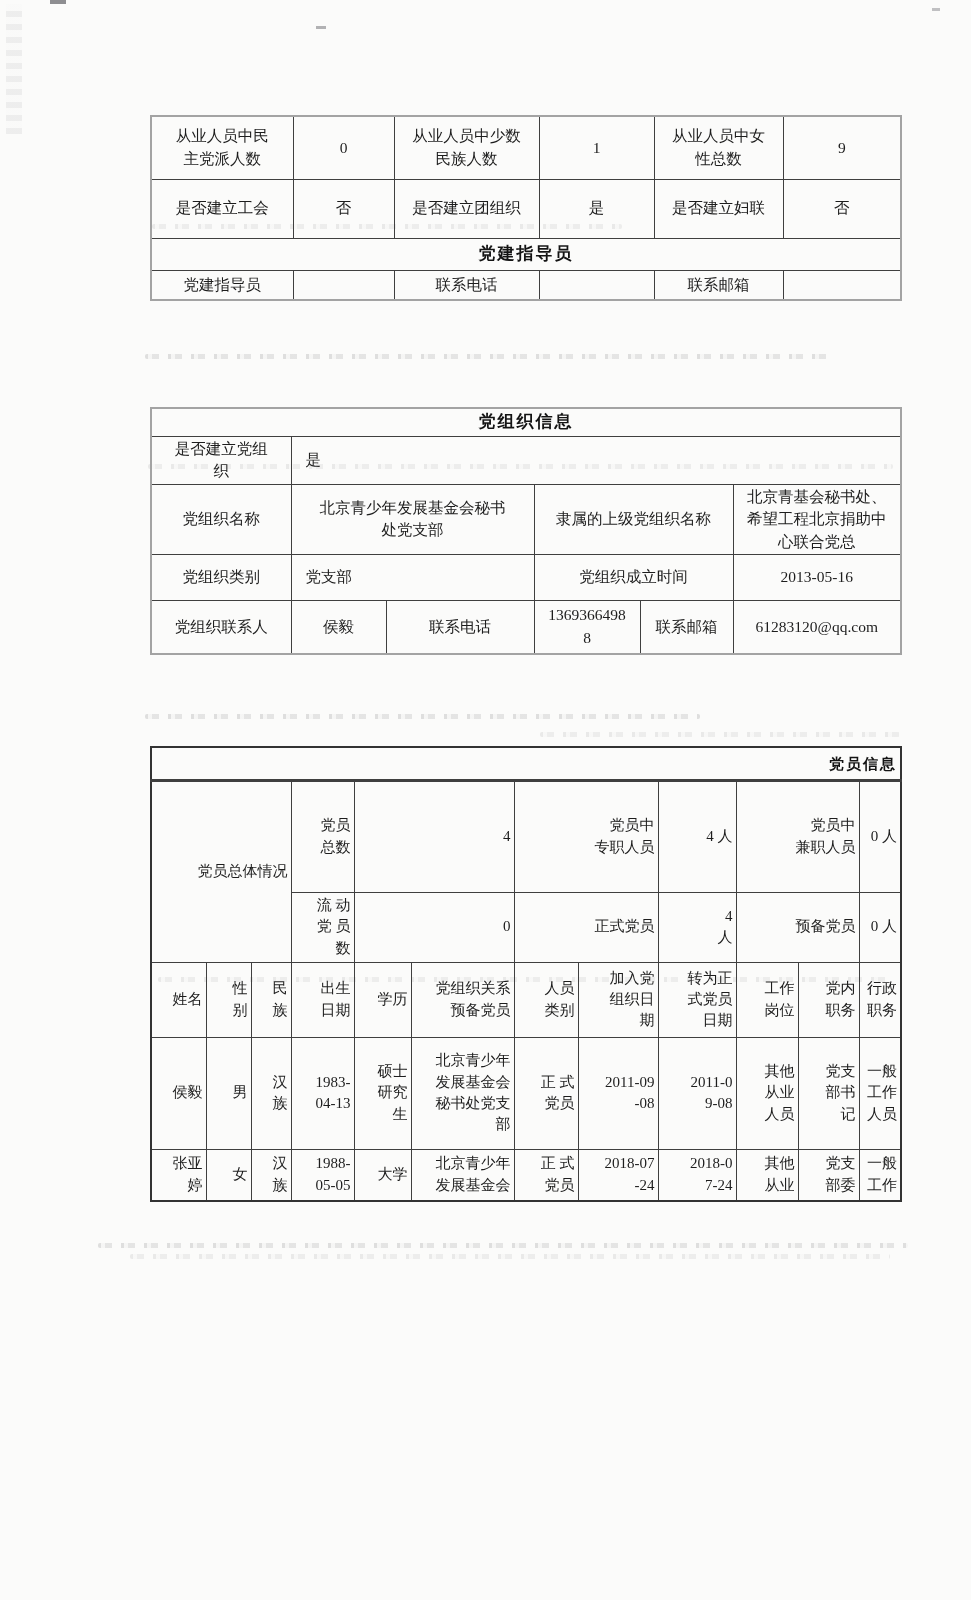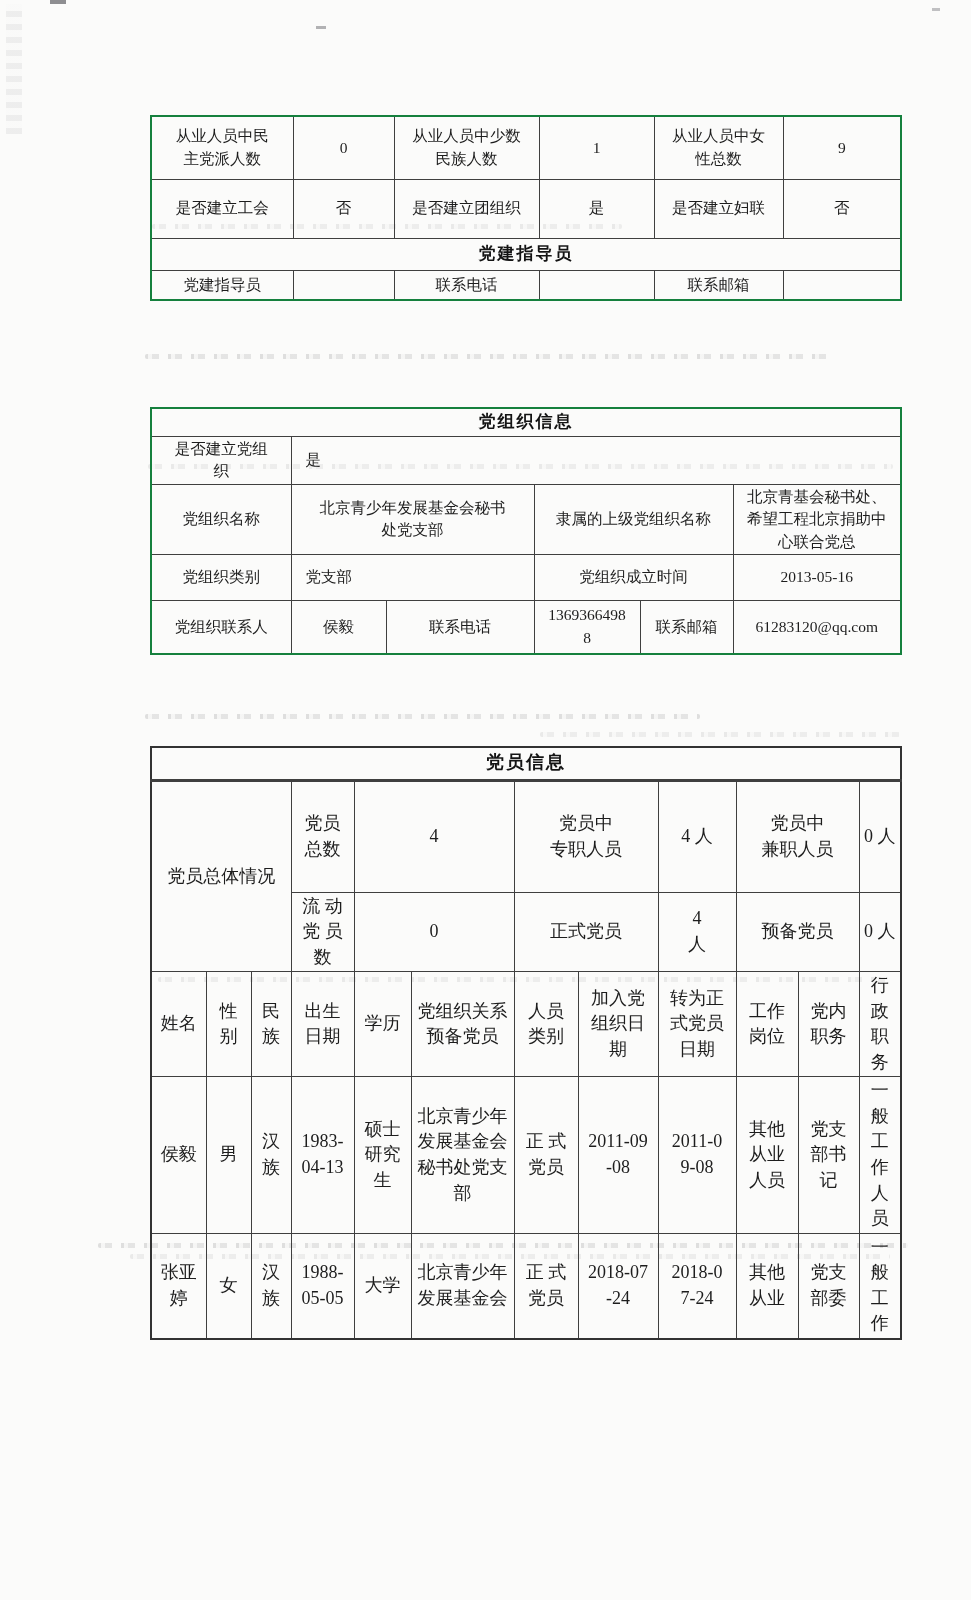--- a/index.html
+++ b/index.html
@@ -31,32 +31,32 @@
     line-height:1.45;
     font-weight:normal;
     padding:1px 3px;
     white-space:pre-line;
     overflow:hidden;
     color:#1d1d1d;
   }
   #t1{top:115px;}
   #t2{top:407px;}
   #t3{top:746px;}
-  #t1, #t2{border:2px solid #15803d;}
+  #t1, #t2{border:2px solid #a3a3a3;}
   #t3{border:2.5px solid #333;}
   #t3 .title-row td{border-bottom-width:3px;}
   .title-row td{
     font-family:"Liberation Sans","DejaVu Sans",sans-serif;
     font-weight:700;
     font-size:17px;
     letter-spacing:2px;
     color:#141414;
   }
   .va-left{text-align:left;padding-left:14px;}
-  #t3 td, #t3 th{font-size:18px;line-height:1.42;}
+  #t3 td, #t3 th{font-size:15px;line-height:1.42;text-align:right;}
   .member-cell{line-height:1.38;}
   
   .smudge{
     position:absolute;
     height:5px;
     background:repeating-linear-gradient(90deg,
       rgba(110,110,112,.45) 0 3px, rgba(150,150,152,.12) 3px 7px,
       rgba(120,120,122,.38) 7px 14px, rgba(255,255,255,0) 14px 23px);
     opacity:.45;
     border-radius:2px;

